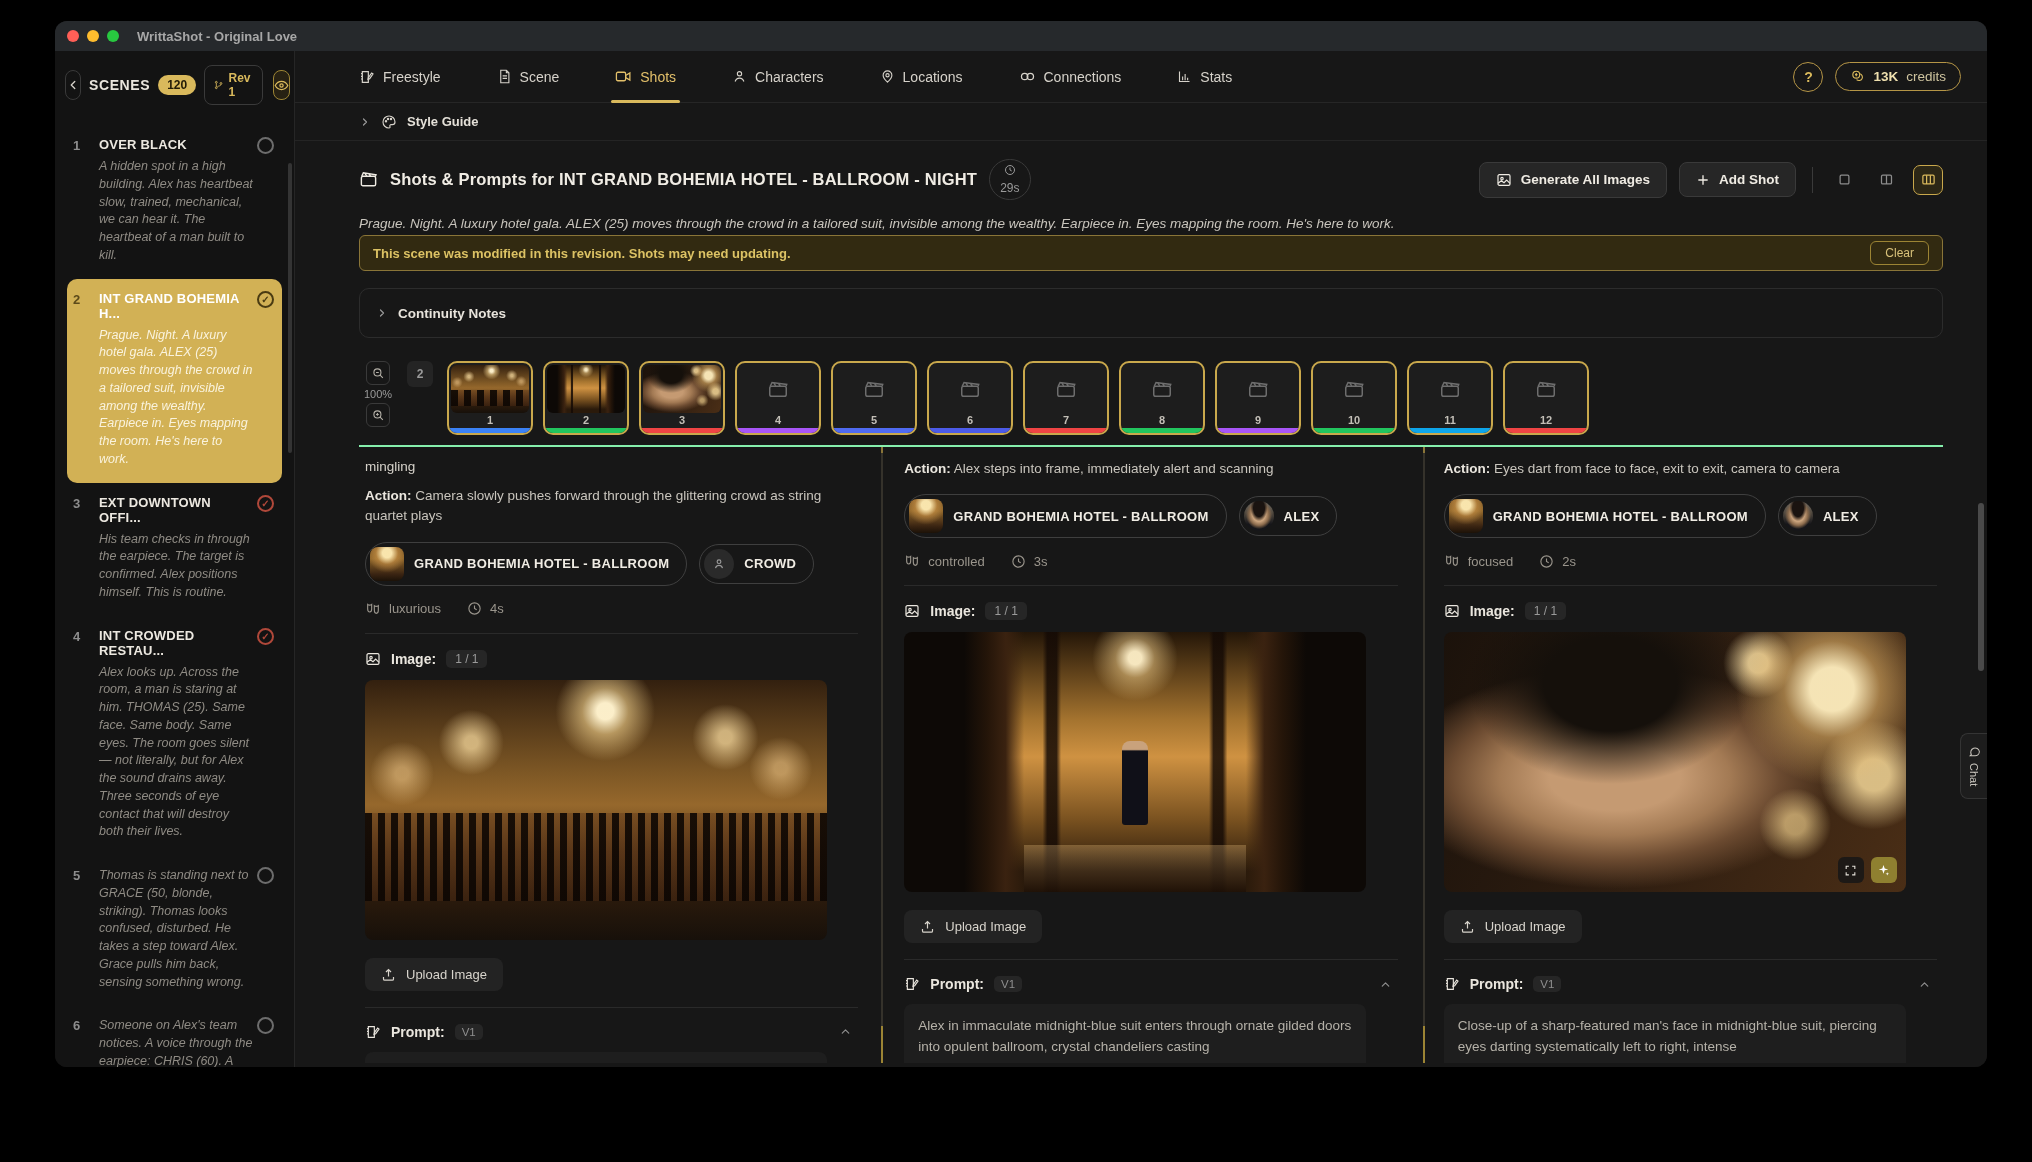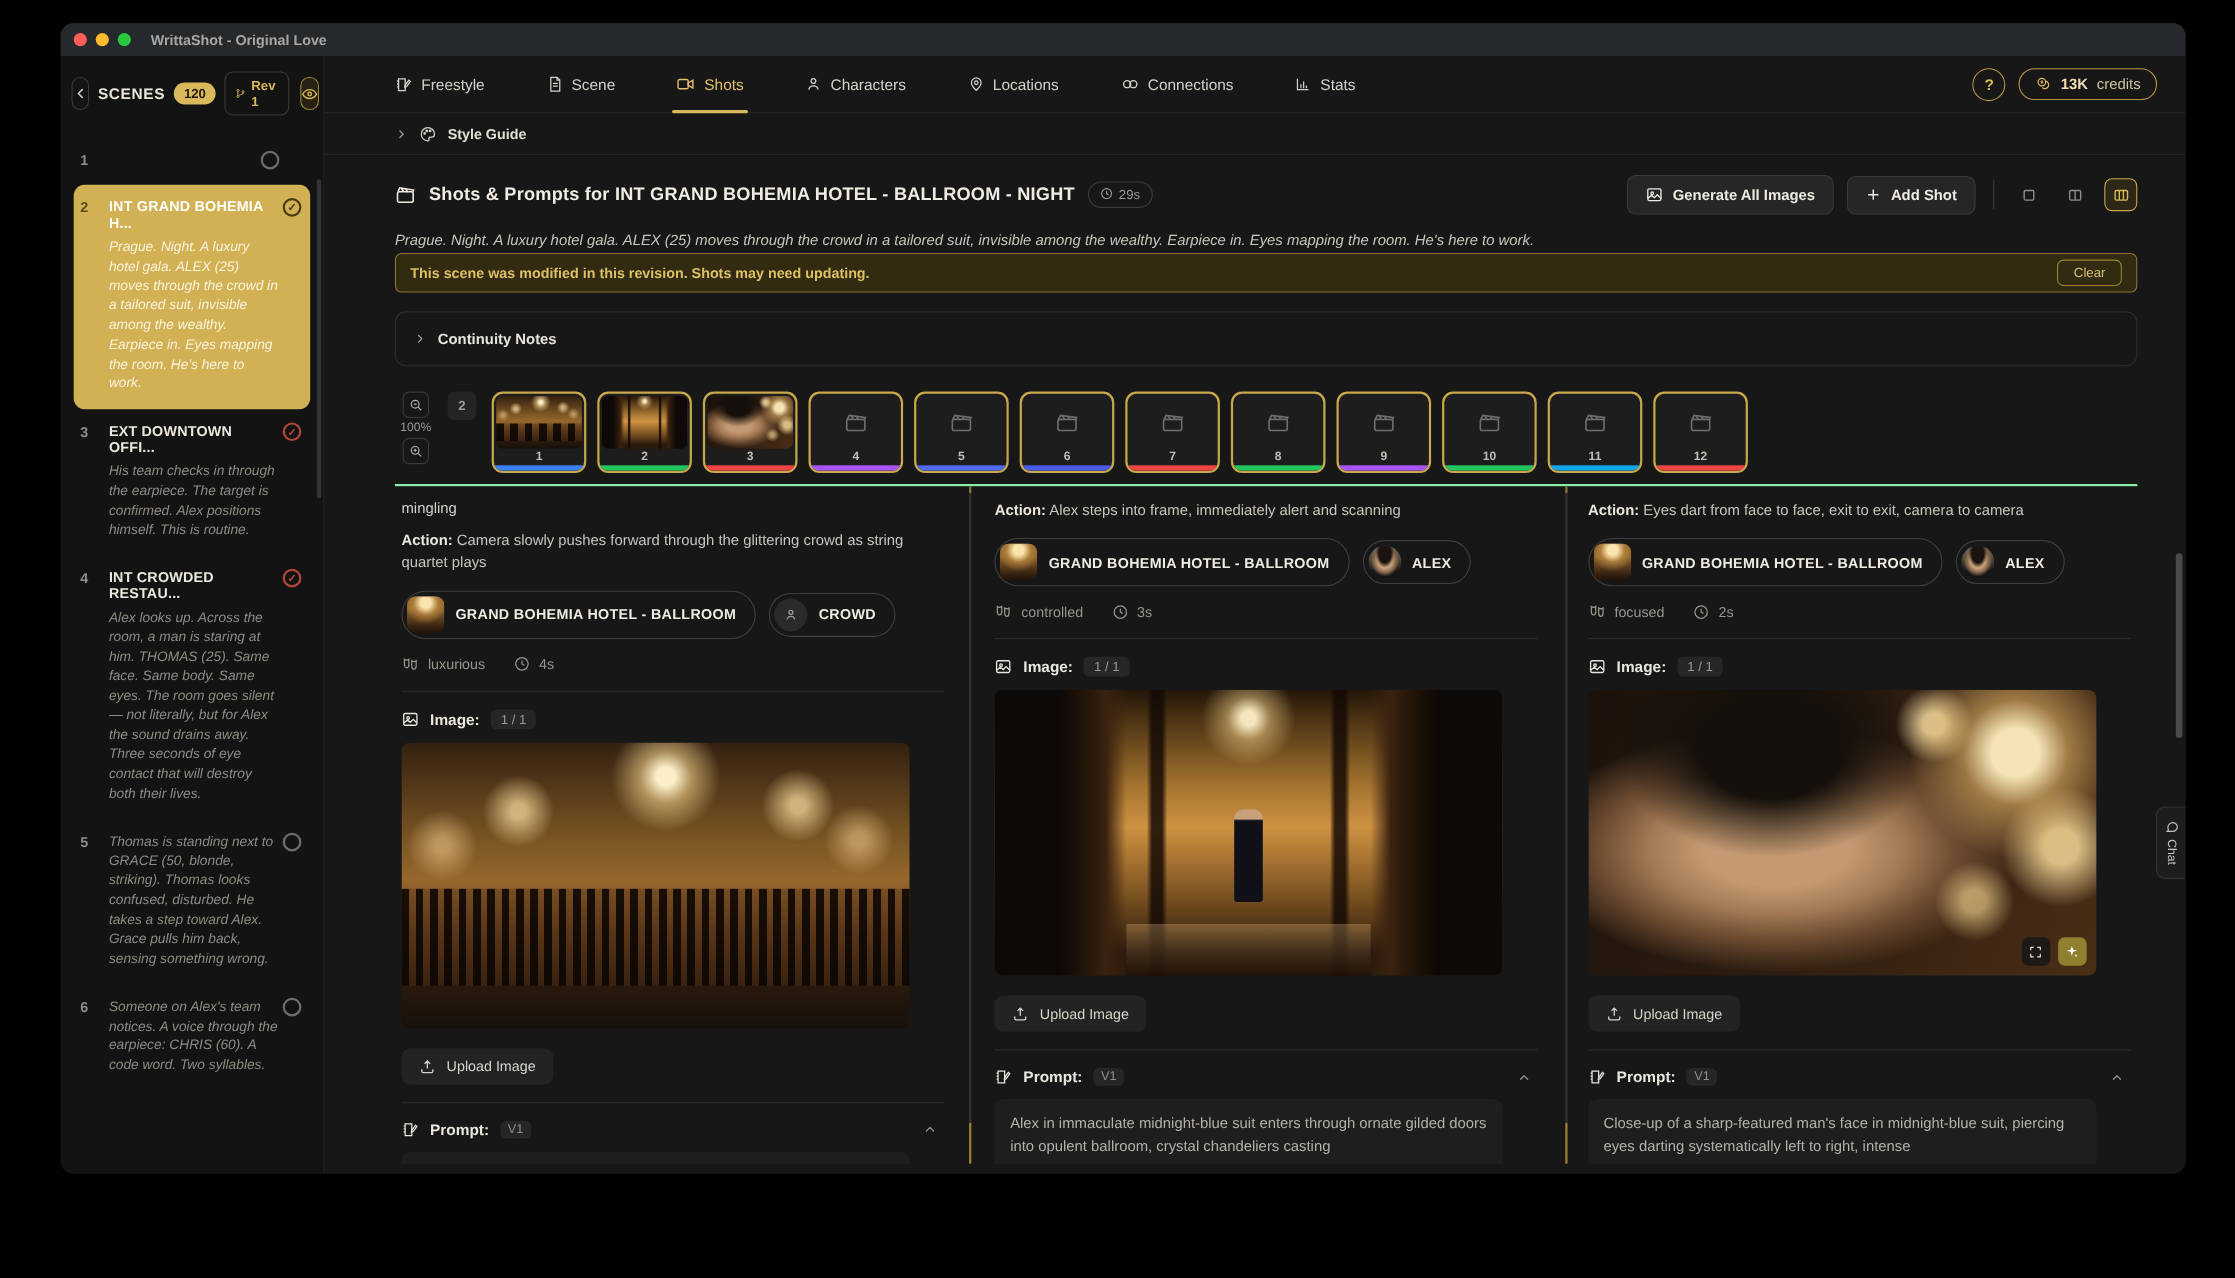--- a/index.html
+++ b/index.html
@@ -62,21 +62,21 @@
 
   .styleguide { height:38px; border-bottom:1px solid #242424; display:flex; align-items:center; gap:10px; padding:0 64px; color:#e4e0d8; }
   .chev { color:#9a9a9a; }
   .styleguide .lbl { font-size:13px; font-weight:600; }
 
   .content { padding:18px 44px 0 64px; }
 
   .shots-header { display:flex; align-items:center; }
   .sh-left { display:flex; align-items:center; gap:12px; }
   .sh-title { font-size:16.5px; font-weight:700; color:#f0ece4; letter-spacing:.2px; }
-  .dur-pill { display:flex; gap:5px; border:1px solid #3a3a3a; border-radius:999px; padding:4px 10px; color:#9a9a9a; font-size:12px; }
+  .dur-pill { display:flex; align-items:center; gap:5px; border:1px solid #3a3a3a; border-radius:999px; padding:4px 10px; color:#9a9a9a; font-size:12px;flex-direction:column; }
   .sh-right { margin-left:auto; display:flex; align-items:center; gap:12px; }
   .btn { display:flex; align-items:center; gap:9px; background:#262626; border:1px solid #3a3a3a; border-radius:8px;
     padding:9px 16px; color:#efebe3; font-size:13.5px; font-weight:700; }
   .vsep { width:1px; height:26px; background:#3a3a3a; margin:0 4px; }
   .view-btn { width:30px; height:30px; border-radius:7px; display:flex; align-items:center; justify-content:center;
     color:#8d8d8d; border:1px solid transparent; background:transparent; }
   .view-btn.active { border-color:#c9a84c; background:#2c2716; color:#d9b95c; }
 
   .scene-desc-line { margin-top:16px; font-size:13.5px; font-style:italic; color:#c9c5bd; }
 
@@ -226,20 +226,24 @@
               <path d="M2 12s3.5-6.5 10-6.5S22 12 22 12s-3.5 6.5-10 6.5S2 12 2 12z"></path>
               <circle cx="12" cy="12" r="2.6"></circle>
             </svg>
         </div>
       </div>
       <div class="sb-scroll"></div>
 
       <div class="scene-list">
         <div class="scene">
           <div class="scene-num">1</div>
+          <div>
+              <div class="scene-title">OVER BLACK</div>
+            <div class="scene-desc">A hidden spot in a high building. Alex has heartbeat slow, trained, mechanical, we can hear it. The heartbeat of a man built to kill.</div>
+            </div>
           <div class="status"></div>
         </div>
         <div class="scene selected">
           <div class="scene-num">2</div>
           <div>
               <div class="scene-title">INT GRAND BOHEMIA H...</div>
             <div class="scene-desc">Prague. Night. A luxury hotel gala. ALEX (25) moves through the crowd in a tailored suit, invisible among the wealthy. Earpiece in. Eyes mapping the room. He's here to work.</div>
             </div>
           <div class="status">
               <span class="tick">✓</span>

